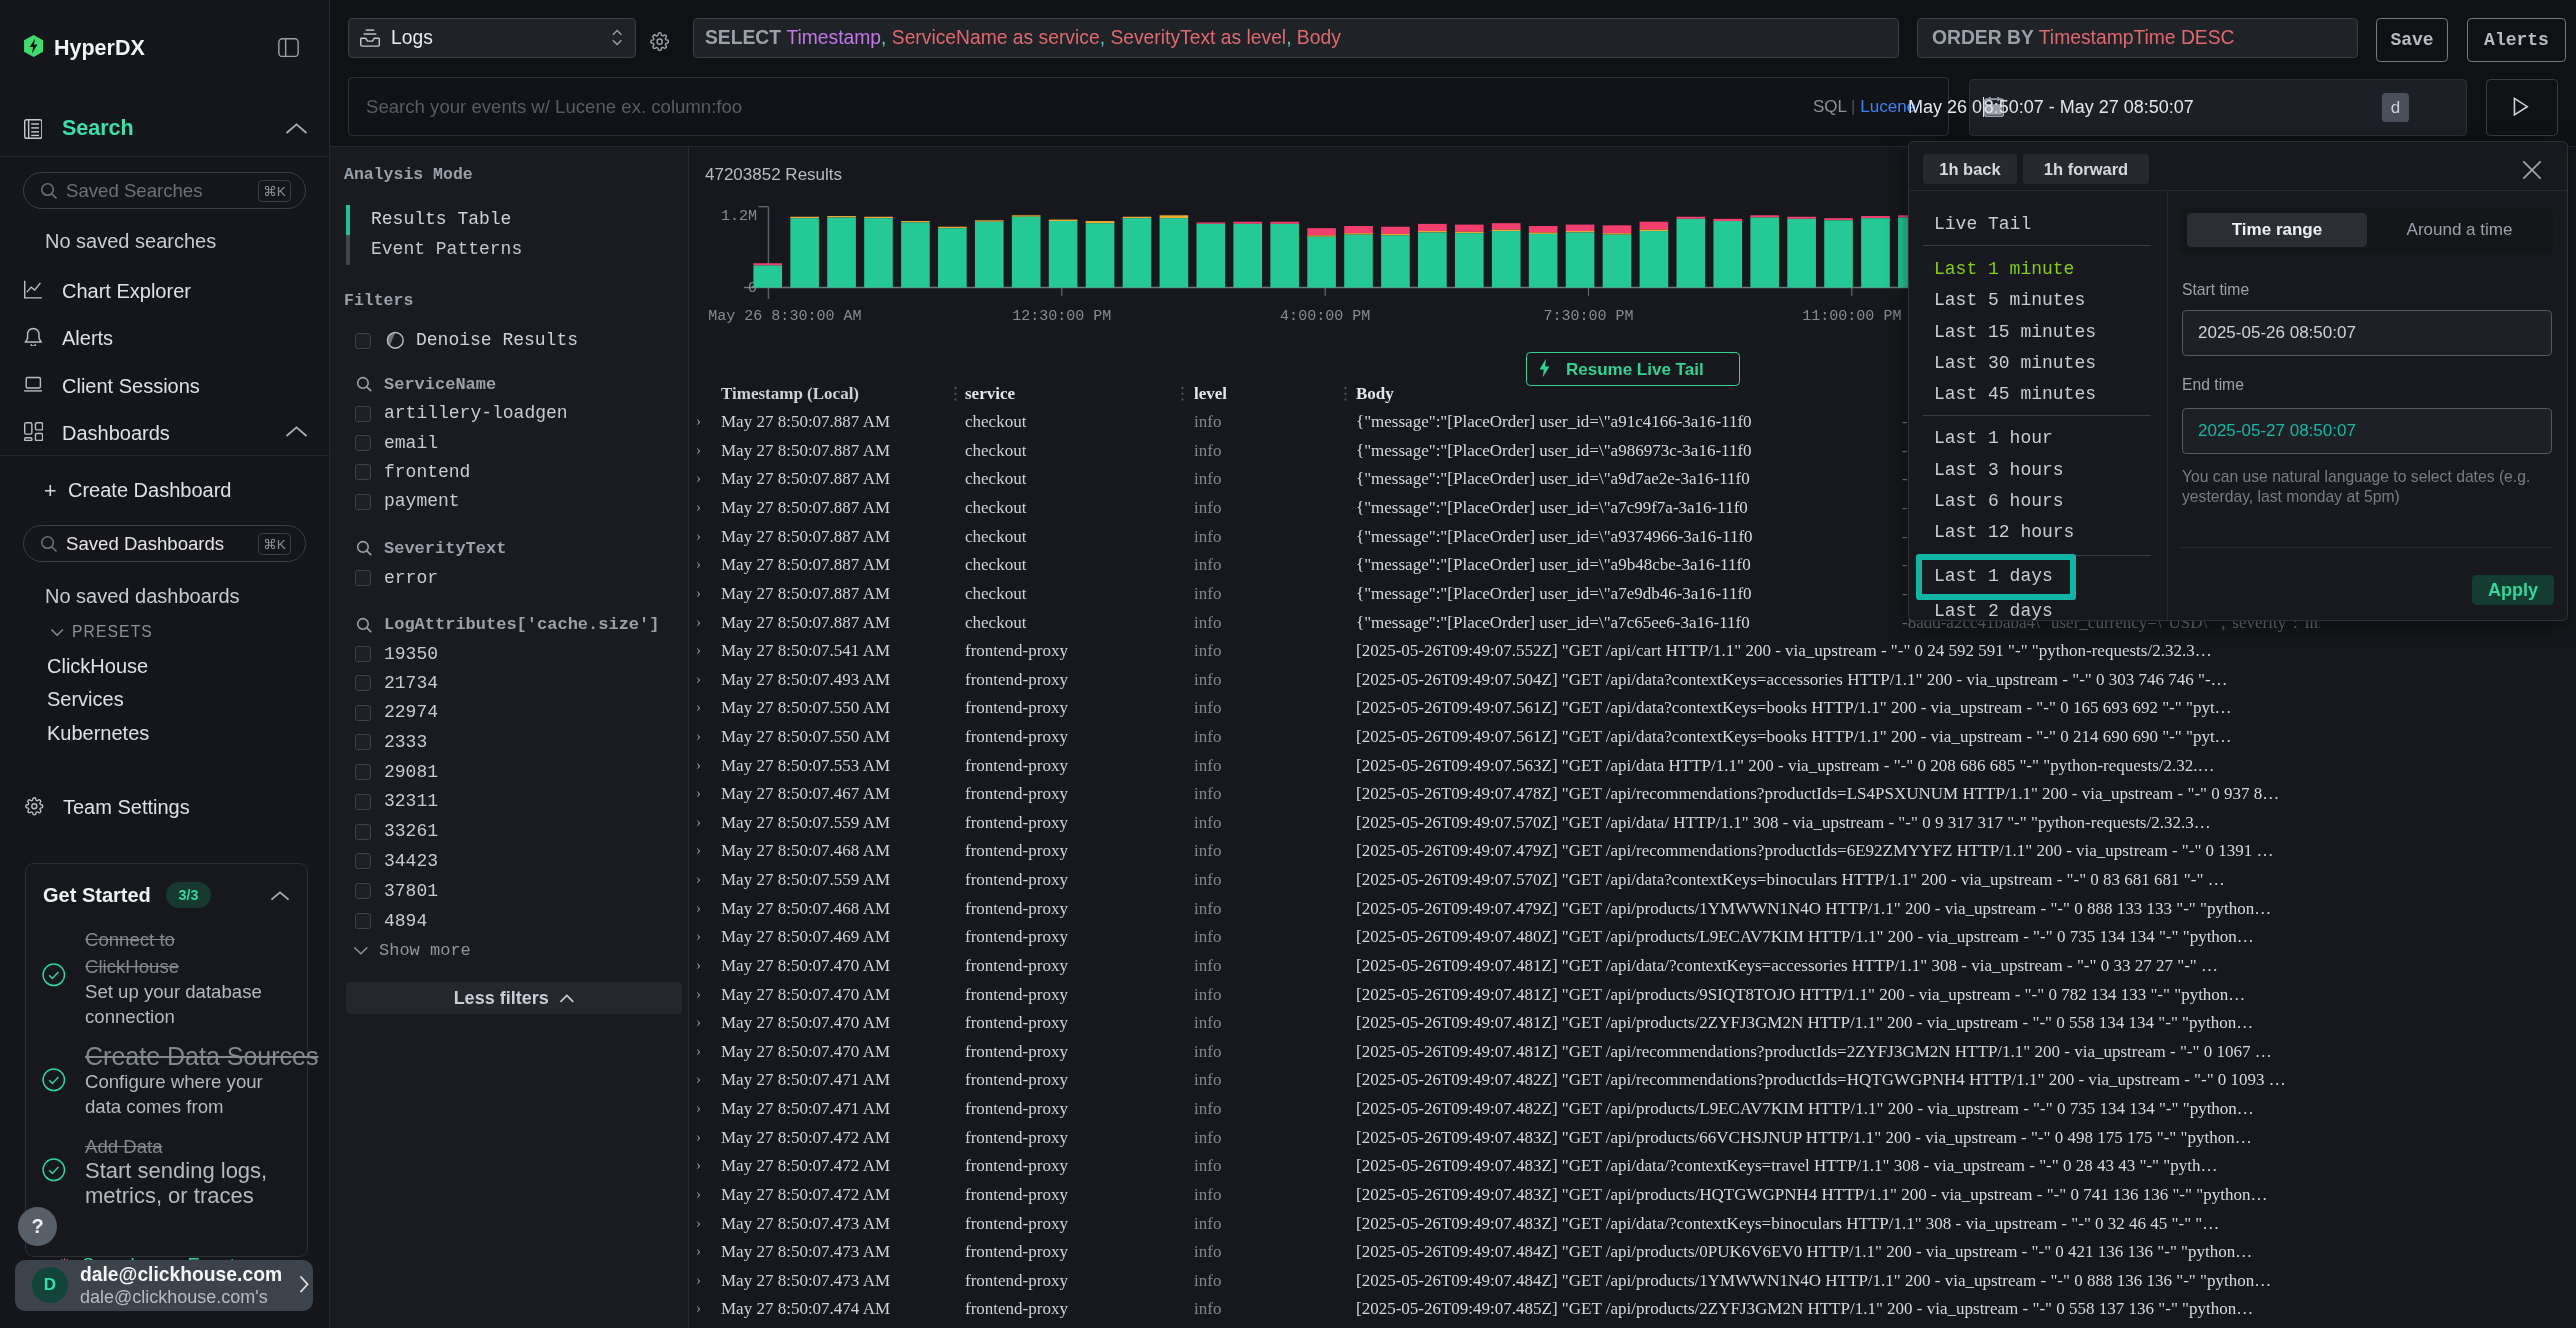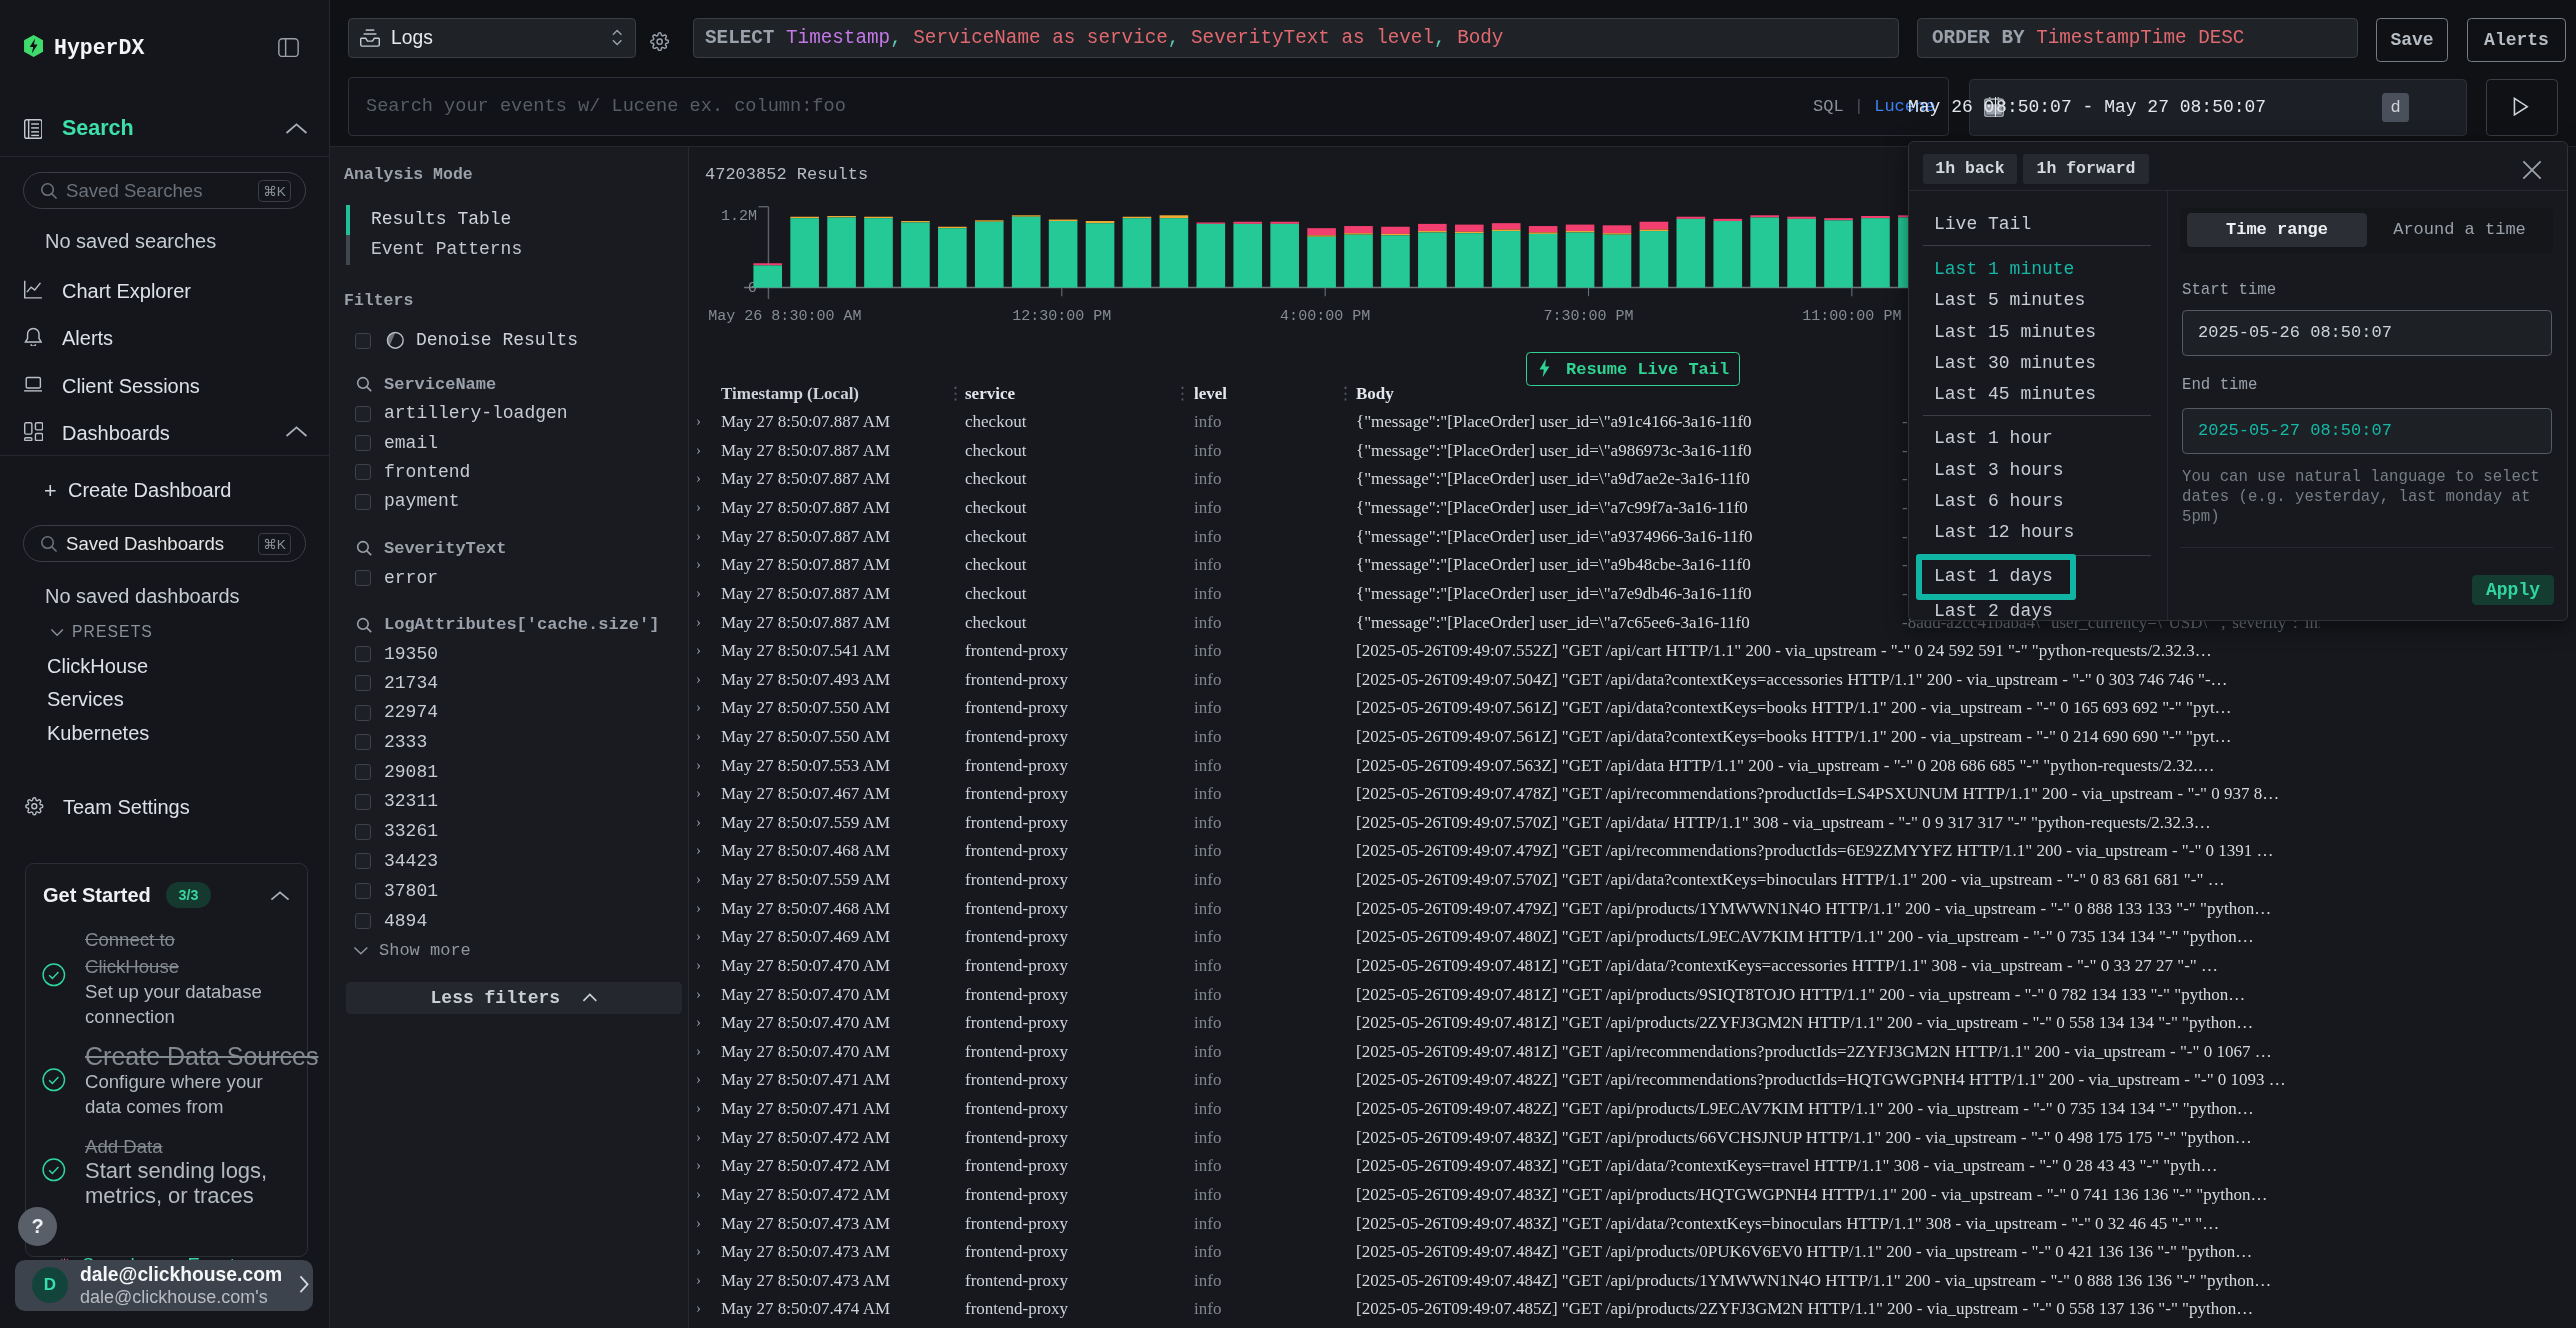--- a/index.html
+++ b/index.html
@@ -1,19 +1,19 @@
 <!DOCTYPE html>
 <html style="font-size:11.4px"><head>
 <meta charset="utf-8">
 <style>
   * { margin:0; padding:0; box-sizing:border-box; }
   html,body { width:2576px; height:1328px; background:#0f1115; overflow:hidden; }
   body { font-family:"Liberation Sans", sans-serif; position:relative; }
   .abs { position:absolute; }
-  .mono { font-family:Liberation Mono, monospace; }
+  .mono { font-family:Liberation Sans, sans-serif; }
   .b { font-weight:bold; }
   .nowrap { white-space:pre; }
   
   #sidebar { left:0; top:0; width:330px; height:1328px; background:#14161b; border-right:0.7px solid #24272d; }
   #topbar { left:330px; top:0; width:2246px; height:147px; background:#0f1115; border-bottom:0.7px solid #24272d; }
   #filters { left:330px; top:147px; width:359px; height:1181px; background:#191b20; border-right:0.7px solid #26292f; }
   #main { left:689px; top:147px; width:1887px; height:1181px; background:#16181d; }
   
   .inputbox { background:#1f2227; border:0.7px solid #3a3e45; border-radius:4.3px; }
   .btn { background:transparent; border:1.1px solid #767d86; border-radius:4.3px; color:#b6bcc4; font-family:"Liberation Mono",monospace; font-weight:bold; font-size:18px; text-align:center; }
@@ -649,21 +649,21 @@
   <div class="abs mono" style="left:2023px;top:154px;width:126px;height:30px;background:#26292f;border-radius:2.9px;color:#d4d9df;font-size:16.5px;font-weight:bold;text-align:center;line-height:30px">1h forward</div>
   <svg class="abs" style="left:2519px;top:157px" width="26" height="26" viewBox="0 0 36 36" stroke="#9aa1ab" stroke-width="2.5">
       <line x1="6" y1="6" x2="30" y2="30"></line>
       <line x1="30" y1="6" x2="6" y2="30"></line>
     </svg>
   <div class="abs" style="left:1908px;top:190px;width:659px;height:0.7px;background:#26292f"></div>
   <div class="abs" style="left:2167px;top:190px;width:0.7px;height:430px;background:#26292f"></div>
 
   <div class="ftxt" style="left:1934px;top:210px;color:#c9ced5">Live Tail</div>
   <div class="abs" style="left:1923px;top:245px;width:228px;height:0.7px;background:#3a3f46"></div>
-  <div class="ftxt" style="left:1934px;top:255px;color:#14b8a6">Last 1 minute</div>
+  <div class="ftxt" style="left:1934px;top:255px;color:#84cc16">Last 1 minute</div>
   <div class="ftxt" style="left:1934px;top:286px;color:#c9ced5">Last 5 minutes</div>
   <div class="ftxt" style="left:1934px;top:318px;color:#c9ced5">Last 15 minutes</div>
   <div class="ftxt" style="left:1934px;top:349px;color:#c9ced5">Last 30 minutes</div>
   <div class="ftxt" style="left:1934px;top:380px;color:#c9ced5">Last 45 minutes</div>
   <div class="abs" style="left:1923px;top:415px;width:228px;height:0.7px;background:#3a3f46"></div>
   <div class="ftxt" style="left:1934px;top:424px;color:#c9ced5">Last 1 hour</div>
   <div class="ftxt" style="left:1934px;top:456px;color:#c9ced5">Last 3 hours</div>
   <div class="ftxt" style="left:1934px;top:487px;color:#c9ced5">Last 6 hours</div>
   <div class="ftxt" style="left:1934px;top:518px;color:#c9ced5">Last 12 hours</div>
   <div class="abs" style="left:1923px;top:555px;width:228px;height:0.7px;background:#3a3f46"></div>

